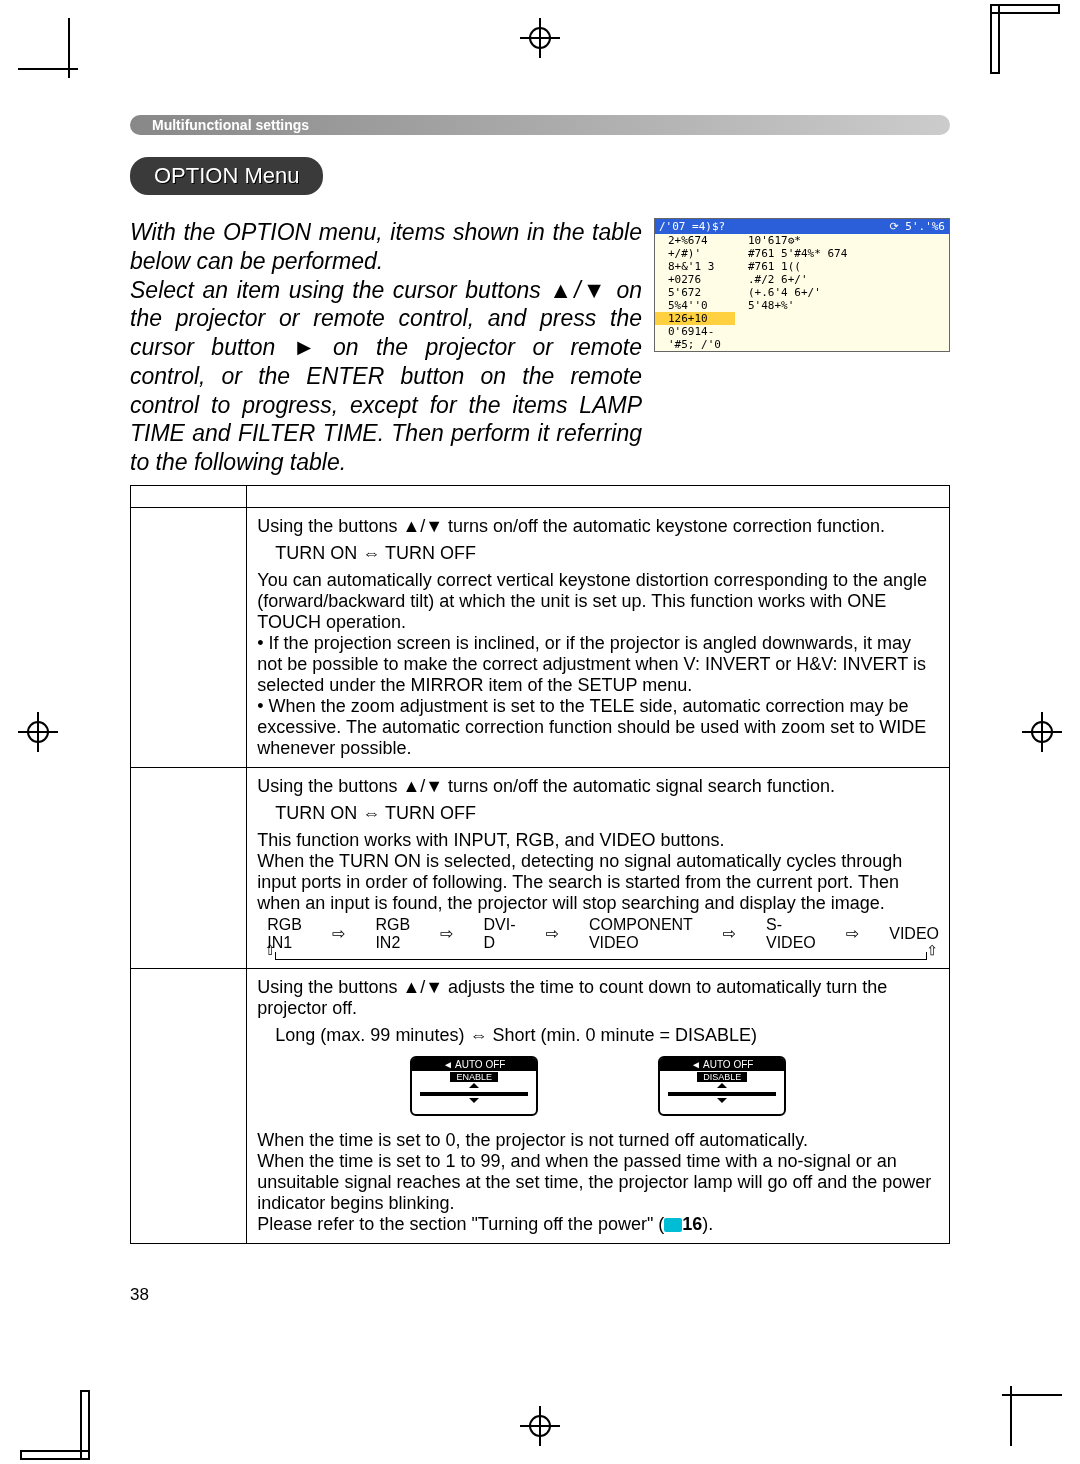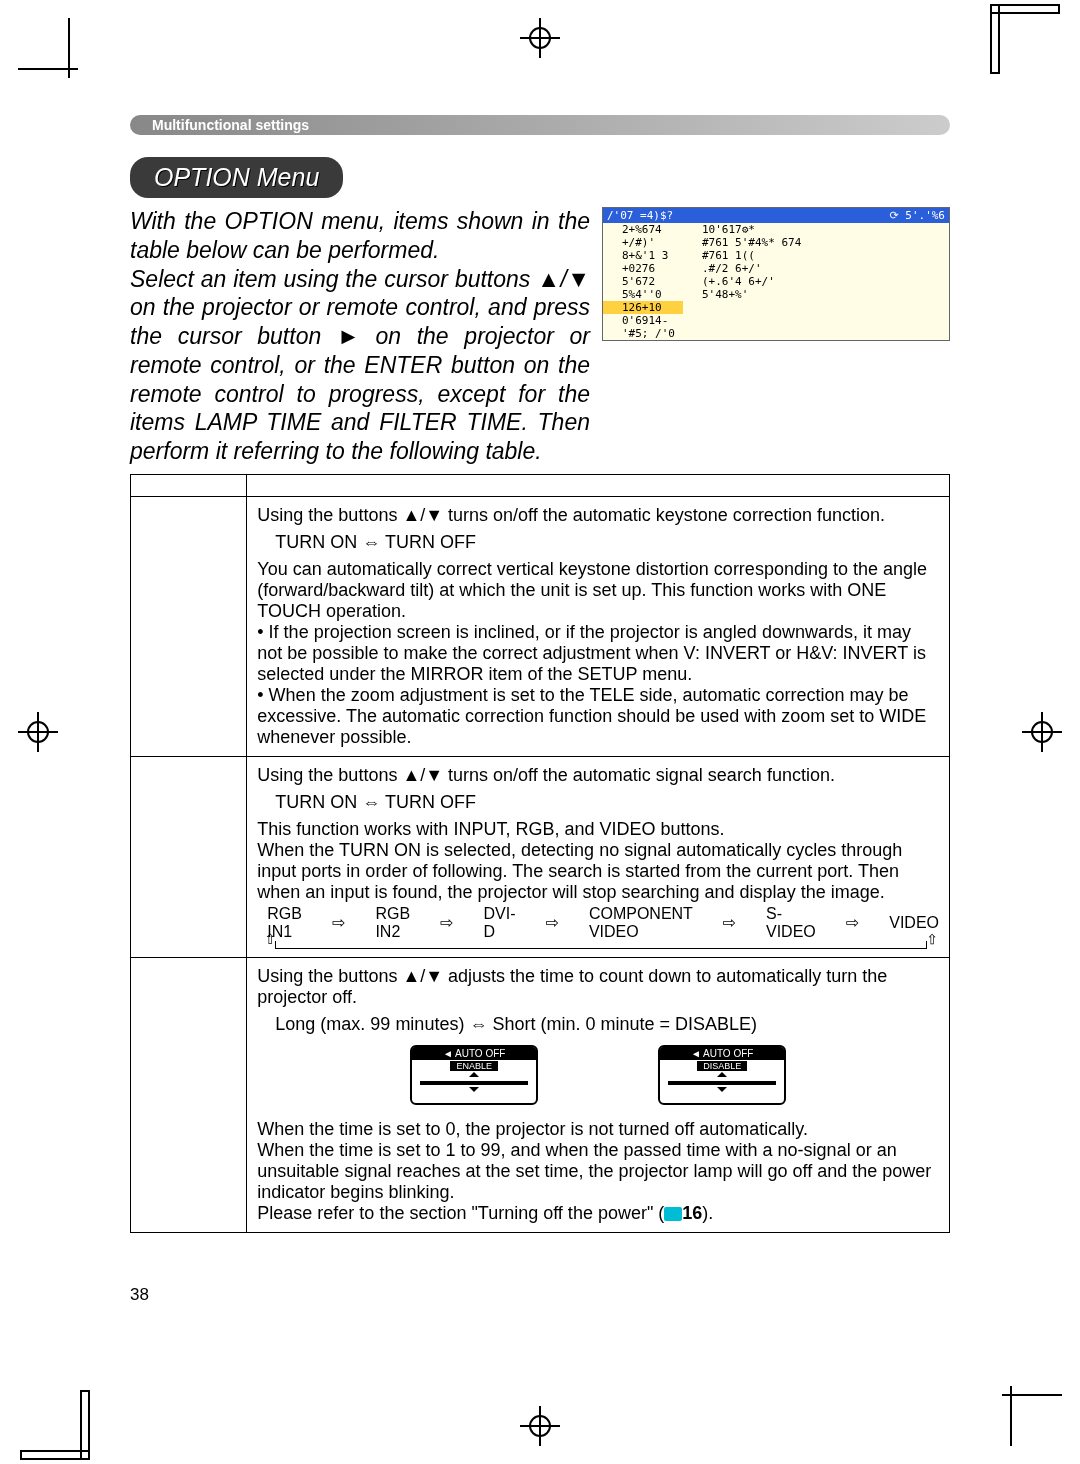--- a/index.html
+++ b/index.html
@@ -42,53 +42,52 @@
     font-size: 14px;
     font-weight: bold;
     color: #fff;
     margin-bottom: 22px;
   }
   .menu-pill {
     background: #3a3a3a;
     color: #fff;
     border-radius: 18px;
     padding: 6px 24px;
-    font-size: 25px;
-    font-style: italic;
+    font-size: 22px;
     display: inline-block;
-    margin-bottom: 9px;
+    margin-bottom: 23px;
     text-shadow: 1px 1px 0 #000;
   }
   .intro-row { display: flex; gap: 12px; }
   .intro-text {
     flex: 1;
     font-size: 23px;
     line-height: 1.25;
     text-align: justify;
     font-style: italic;
   }
   .osd-box {
-    width: 348px;
+    width: 296px;
     border: 1px solid #666;
     background: #fffde6;
     font-family: monospace;
     font-size: 11px;
     align-self: flex-start;
   }
   .osd-title {
     background: #2b5fd9;
     color: #fff;
     padding: 1px 4px;
     display: flex;
     justify-content: space-between;
   }
   .osd-body { display: flex; }
   .osd-col1 { width: 80px; }
   .osd-col2 { flex: 1; }
-  .osd-row { padding: 0 19px; white-space: nowrap; }
+  .osd-row { padding: 0 13px; white-space: nowrap; }
   .osd-hl { background: #ffd040; }
   .main-table {
     border-collapse: collapse;
     width: 100%;
     margin-top: 8px;
     font-size: 18px;
   }
   .main-table td {
     border: 1.5px solid #000;
     padding: 8px 10px;

